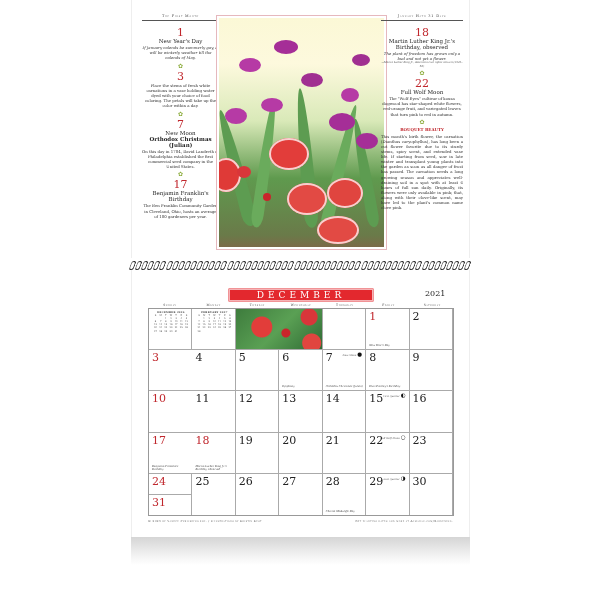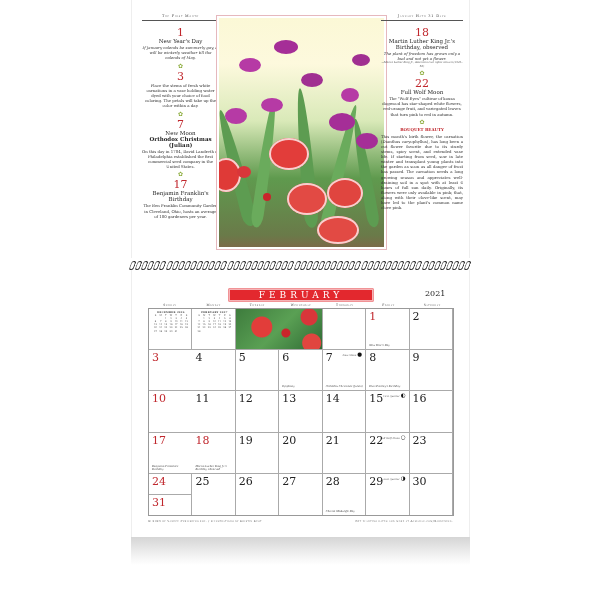--- a/index.html
+++ b/index.html
@@ -218,21 +218,21 @@
     <div class="coil"></div>
     <div class="coil"></div>
     <div class="coil"></div>
     <div class="coil"></div>
     <div class="coil"></div>
     <div class="coil"></div>
     <div class="coil"></div>
   </div>
 
 <div class="sheet bottom-sheet">
-  <div class="month-banner">FEBRUARY</div>
+  <div class="month-banner">DECEMBER</div>
   <div class="year">2021</div>
 
   <div class="weekdays">
     <div class="weekday">Sunday</div>
     <div class="weekday">Monday</div>
     <div class="weekday">Tuesday</div>
     <div class="weekday">Wednesday</div>
     <div class="weekday">Thursday</div>
     <div class="weekday">Friday</div>
     <div class="weekday">Saturday</div>

